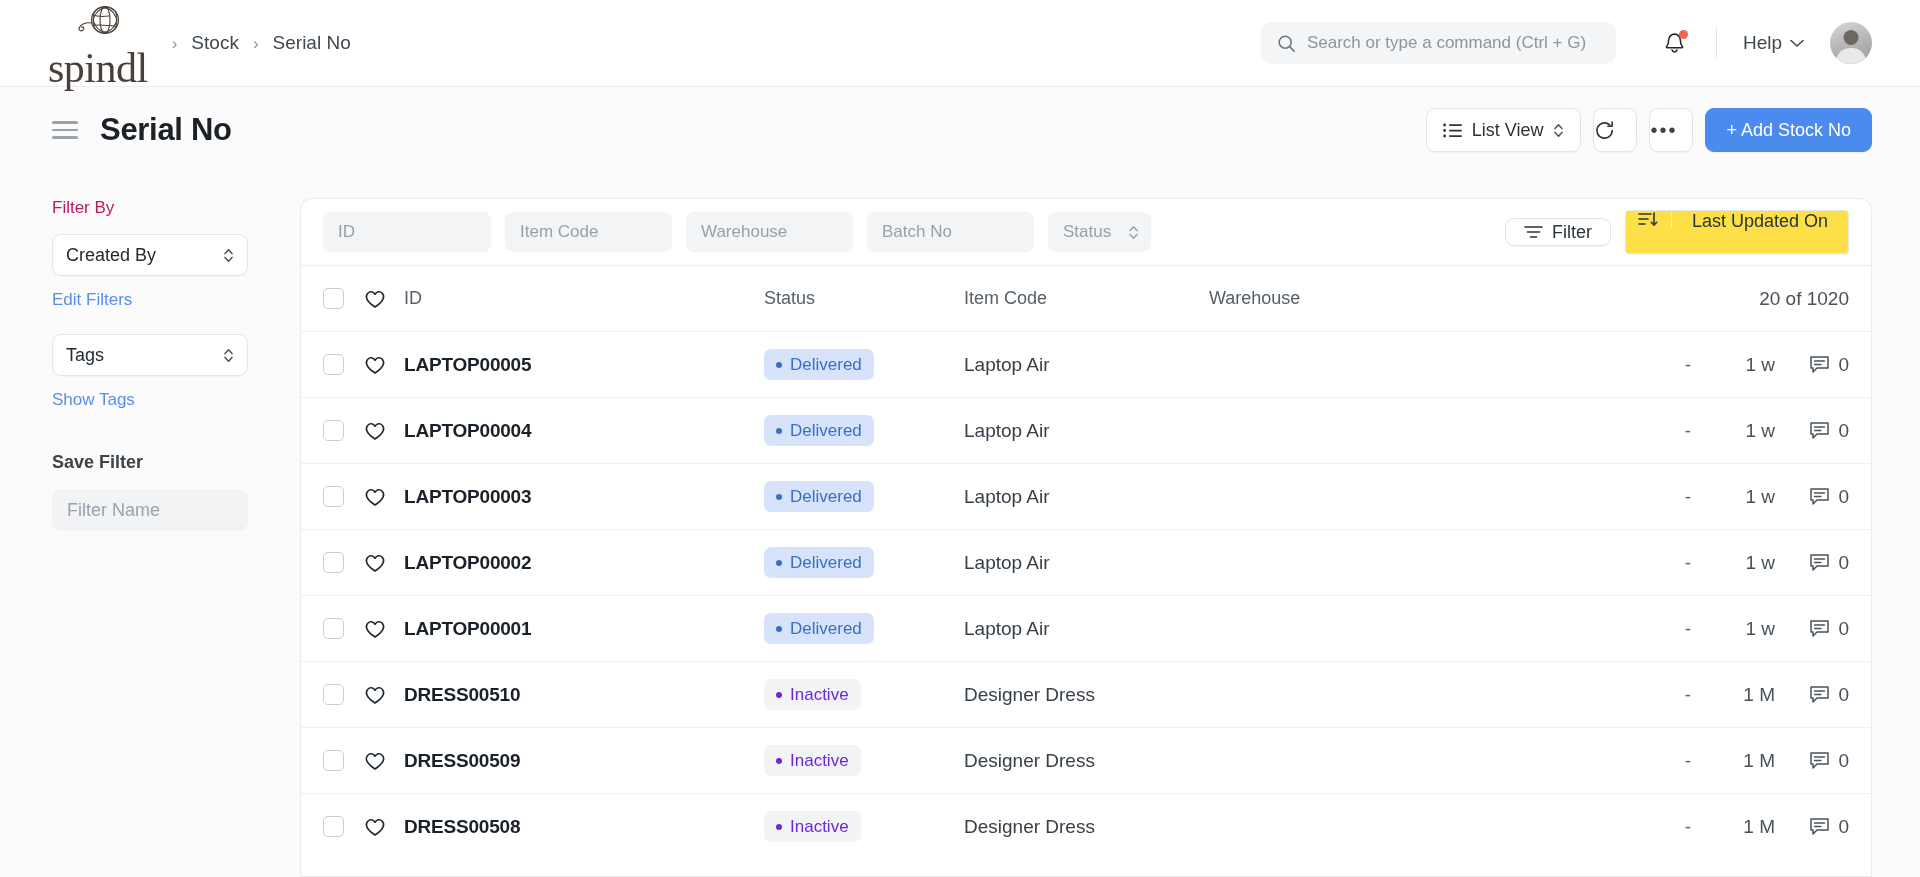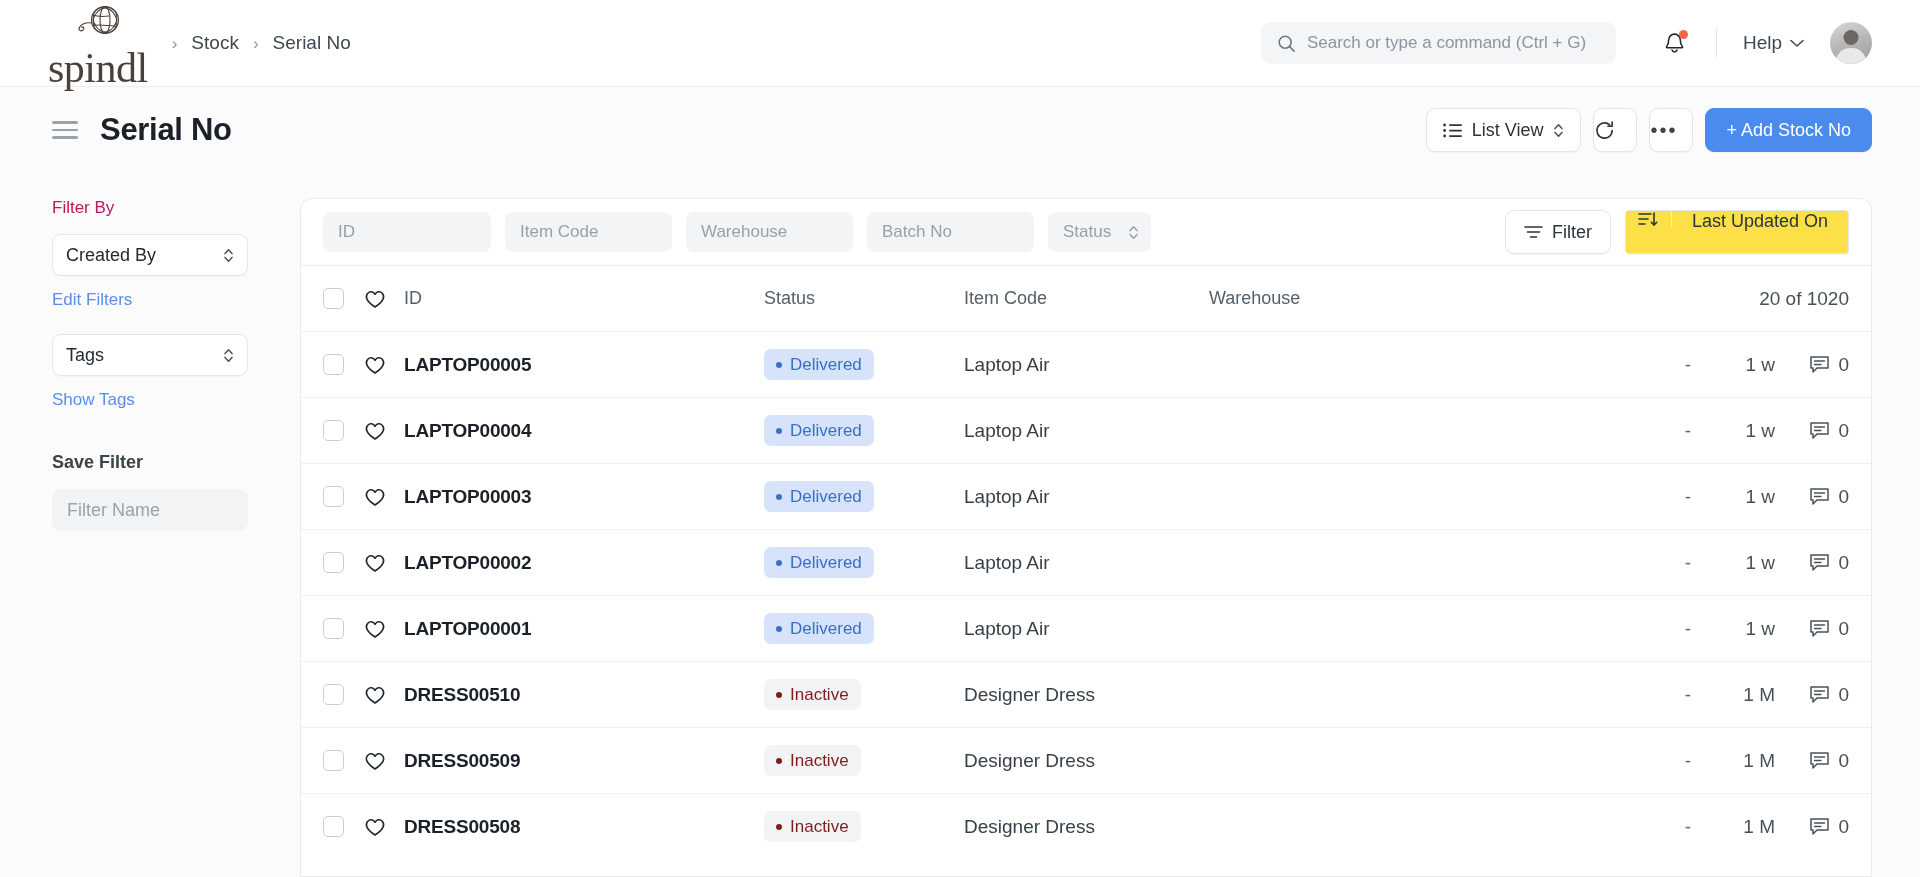--- a/index.html
+++ b/index.html
@@ -140,21 +140,21 @@
     font-size: 17px; color:#98a0a9;
     cursor: text;
   }
   .f-id { width: 168px; }
   .f-item { width: 167px; }
   .f-wh { width: 167px; }
   .f-batch { width: 167px; }
   .f-status { width: 103px; justify-content: space-between; padding-right:12px; }
   .fb-spacer { flex:1; }
   .btn-filter {
-    height: 44px; border:1px solid #e2e5e8; background:#fff; border-radius:9px;
+    height: 28px; border:1px solid #e2e5e8; background:#fff; border-radius:9px;
     display:flex; align-items:center; gap:9px; padding: 0 18px;
     font-size: 18px; color:#2b333b; cursor:pointer;
     box-shadow: 0 1px 1px rgba(16,24,40,.04);
   }
   .sort-group {
     height: 44px; border:1px solid #e2e5e8; background:#fde047; border-radius:4px;
     display:flex; align-items:flex-start; overflow:hidden;
     box-shadow: 0 1px 1px rgba(16,24,40,.04);
   }
   .sort-icon-btn { width:46px; display:flex; align-items:center; justify-content:center; border-right:1px solid #e9ebee; cursor:pointer; }
@@ -186,21 +186,21 @@
   .c-age { width: 84px; text-align:right; font-size:19px; color:#48515a; }
   .c-comments { width: 74px; display:flex; align-items:center; justify-content:flex-end; gap:8px; font-size:19px; color:#48515a; }
 
   .badge {
     display:inline-flex; align-items:center; gap:8px;
     height: 31px; padding: 0 12px; border-radius: 7px;
     font-size: 17px; font-weight: 500;
   }
   .badge .dotmark { width:6px; height:6px; border-radius:50%; background: currentColor; }
   .badge-blue { background:#d7e3fa; color:#3a6fc4; }
-  .badge-gray { background:#f1f3f5; color:#7f1d1d; }
+  .badge-gray { background:#f1f3f5; color:#6d28d9; }
 
   svg { display:block; }
 </style>
 </head>
 <body>
 
 <div class="navbar">
   <div class="brand-wrap">
     <svg class="logo-mark" viewBox="0 0 52 46">
       <g fill="none" stroke="#4a4039" stroke-width="1.1">

